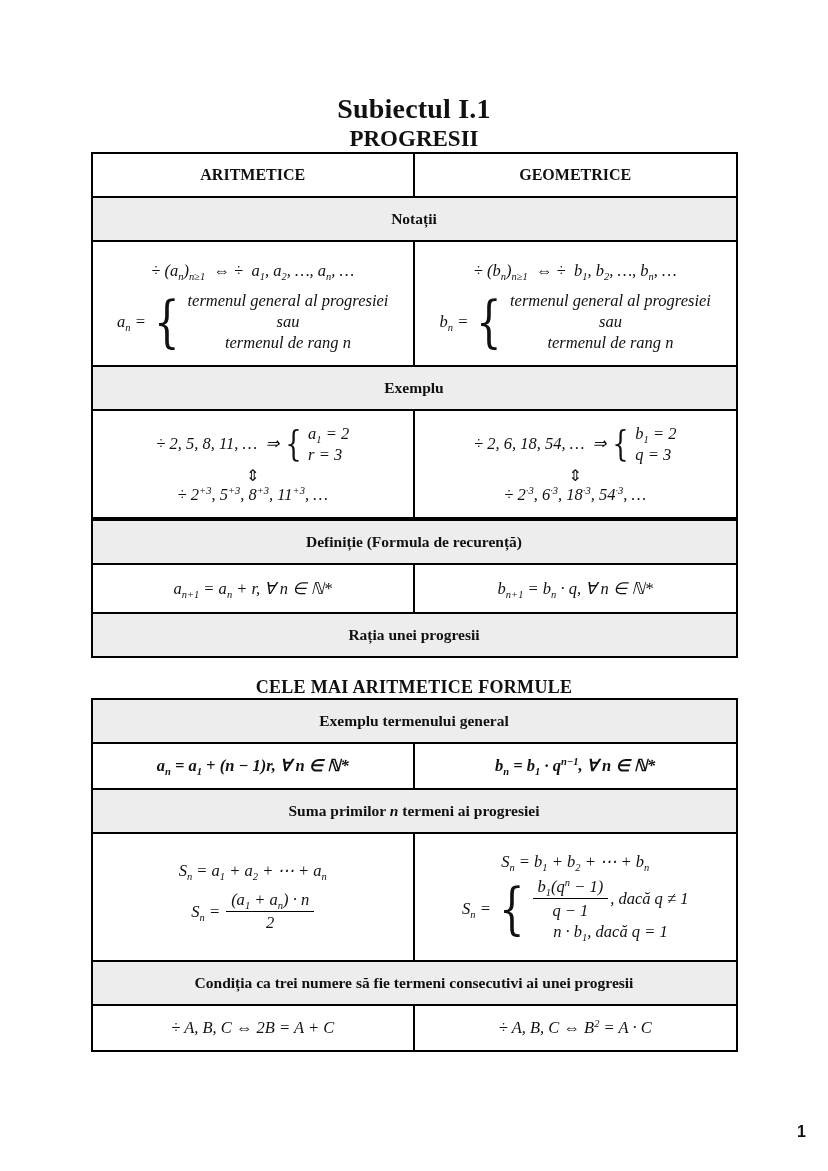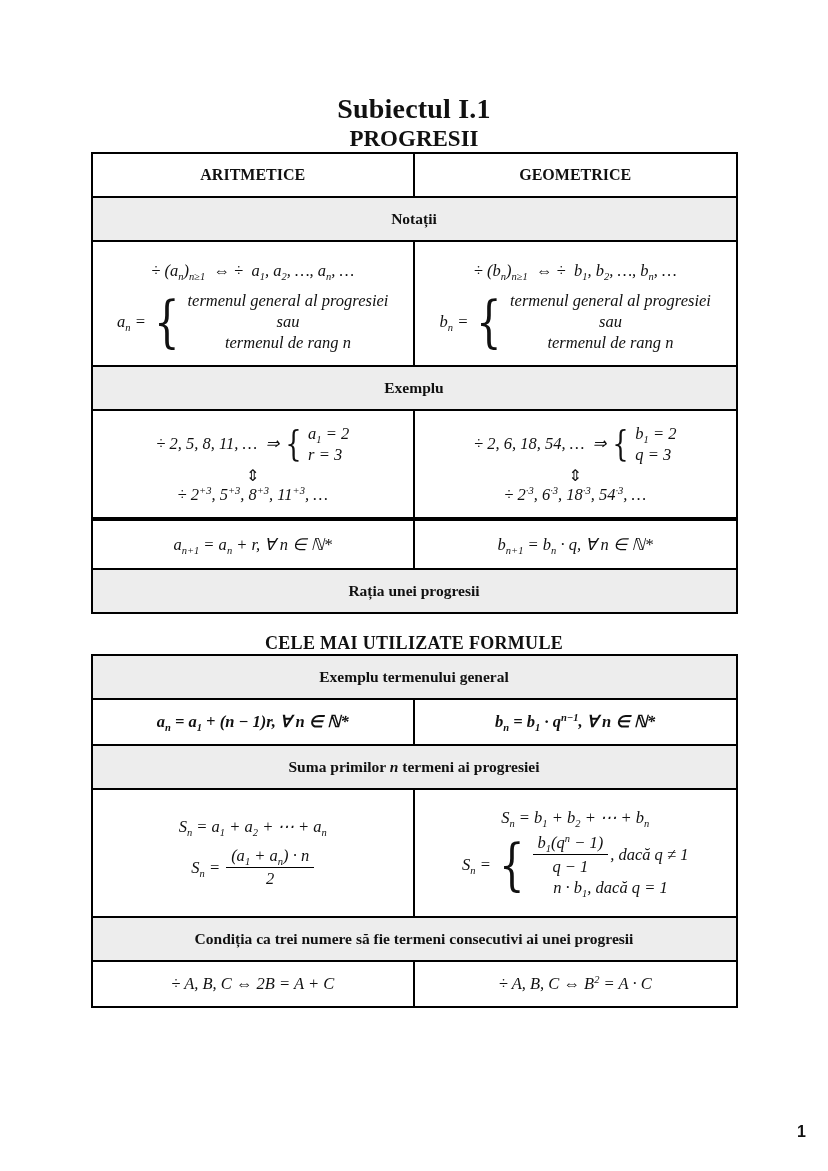--- a/index.html
+++ b/index.html
@@ -197,31 +197,34 @@
           </div>
           <div class="arrow">⇕</div>
           <div class="fm line">÷ 2<sup>·3</sup>, 6<sup>·3</sup>, 18<sup>·3</sup>, 54<sup>·3</sup>, …</div>
         </td>
       </tr>
     </tbody>
   </table>
 
   <table class="grid t2">
     <tbody>
+      <tr>
+        <td class="banner" colspan="2">Definiție (Formula de recurență)</td>
+      </tr>
       <tr class="r-rec">
         <td class="fm">a<sub>n+1</sub> = a<sub>n</sub> + r, ∀ n ∈ ℕ*</td>
         <td class="fm">b<sub>n+1</sub> = b<sub>n</sub> · q, ∀ n ∈ ℕ*</td>
       </tr>
       <tr>
         <td class="banner" colspan="2">Rația unei progresii</td>
       </tr>
     </tbody>
   </table>
 
-  <div class="mid-heading">CELE MAI UTILIZATE FORMULE</div>
+  <div class="mid-heading">CELE MAI ARITMETICE FORMULE</div>
 
   <table class="grid t3">
     <tbody>
       <tr>
         <td class="banner" colspan="2">Exemplu termenului general</td>
       </tr>
       <tr class="r-gen">
         <td class="fm">a<sub>n</sub> = a<sub>1</sub> + (n − 1)r, ∀ n ∈ ℕ*</td>
         <td class="fm">b<sub>n</sub> = b<sub>1</sub> · q<sup>n−1</sup>, ∀ n ∈ ℕ*</td>
       </tr>

